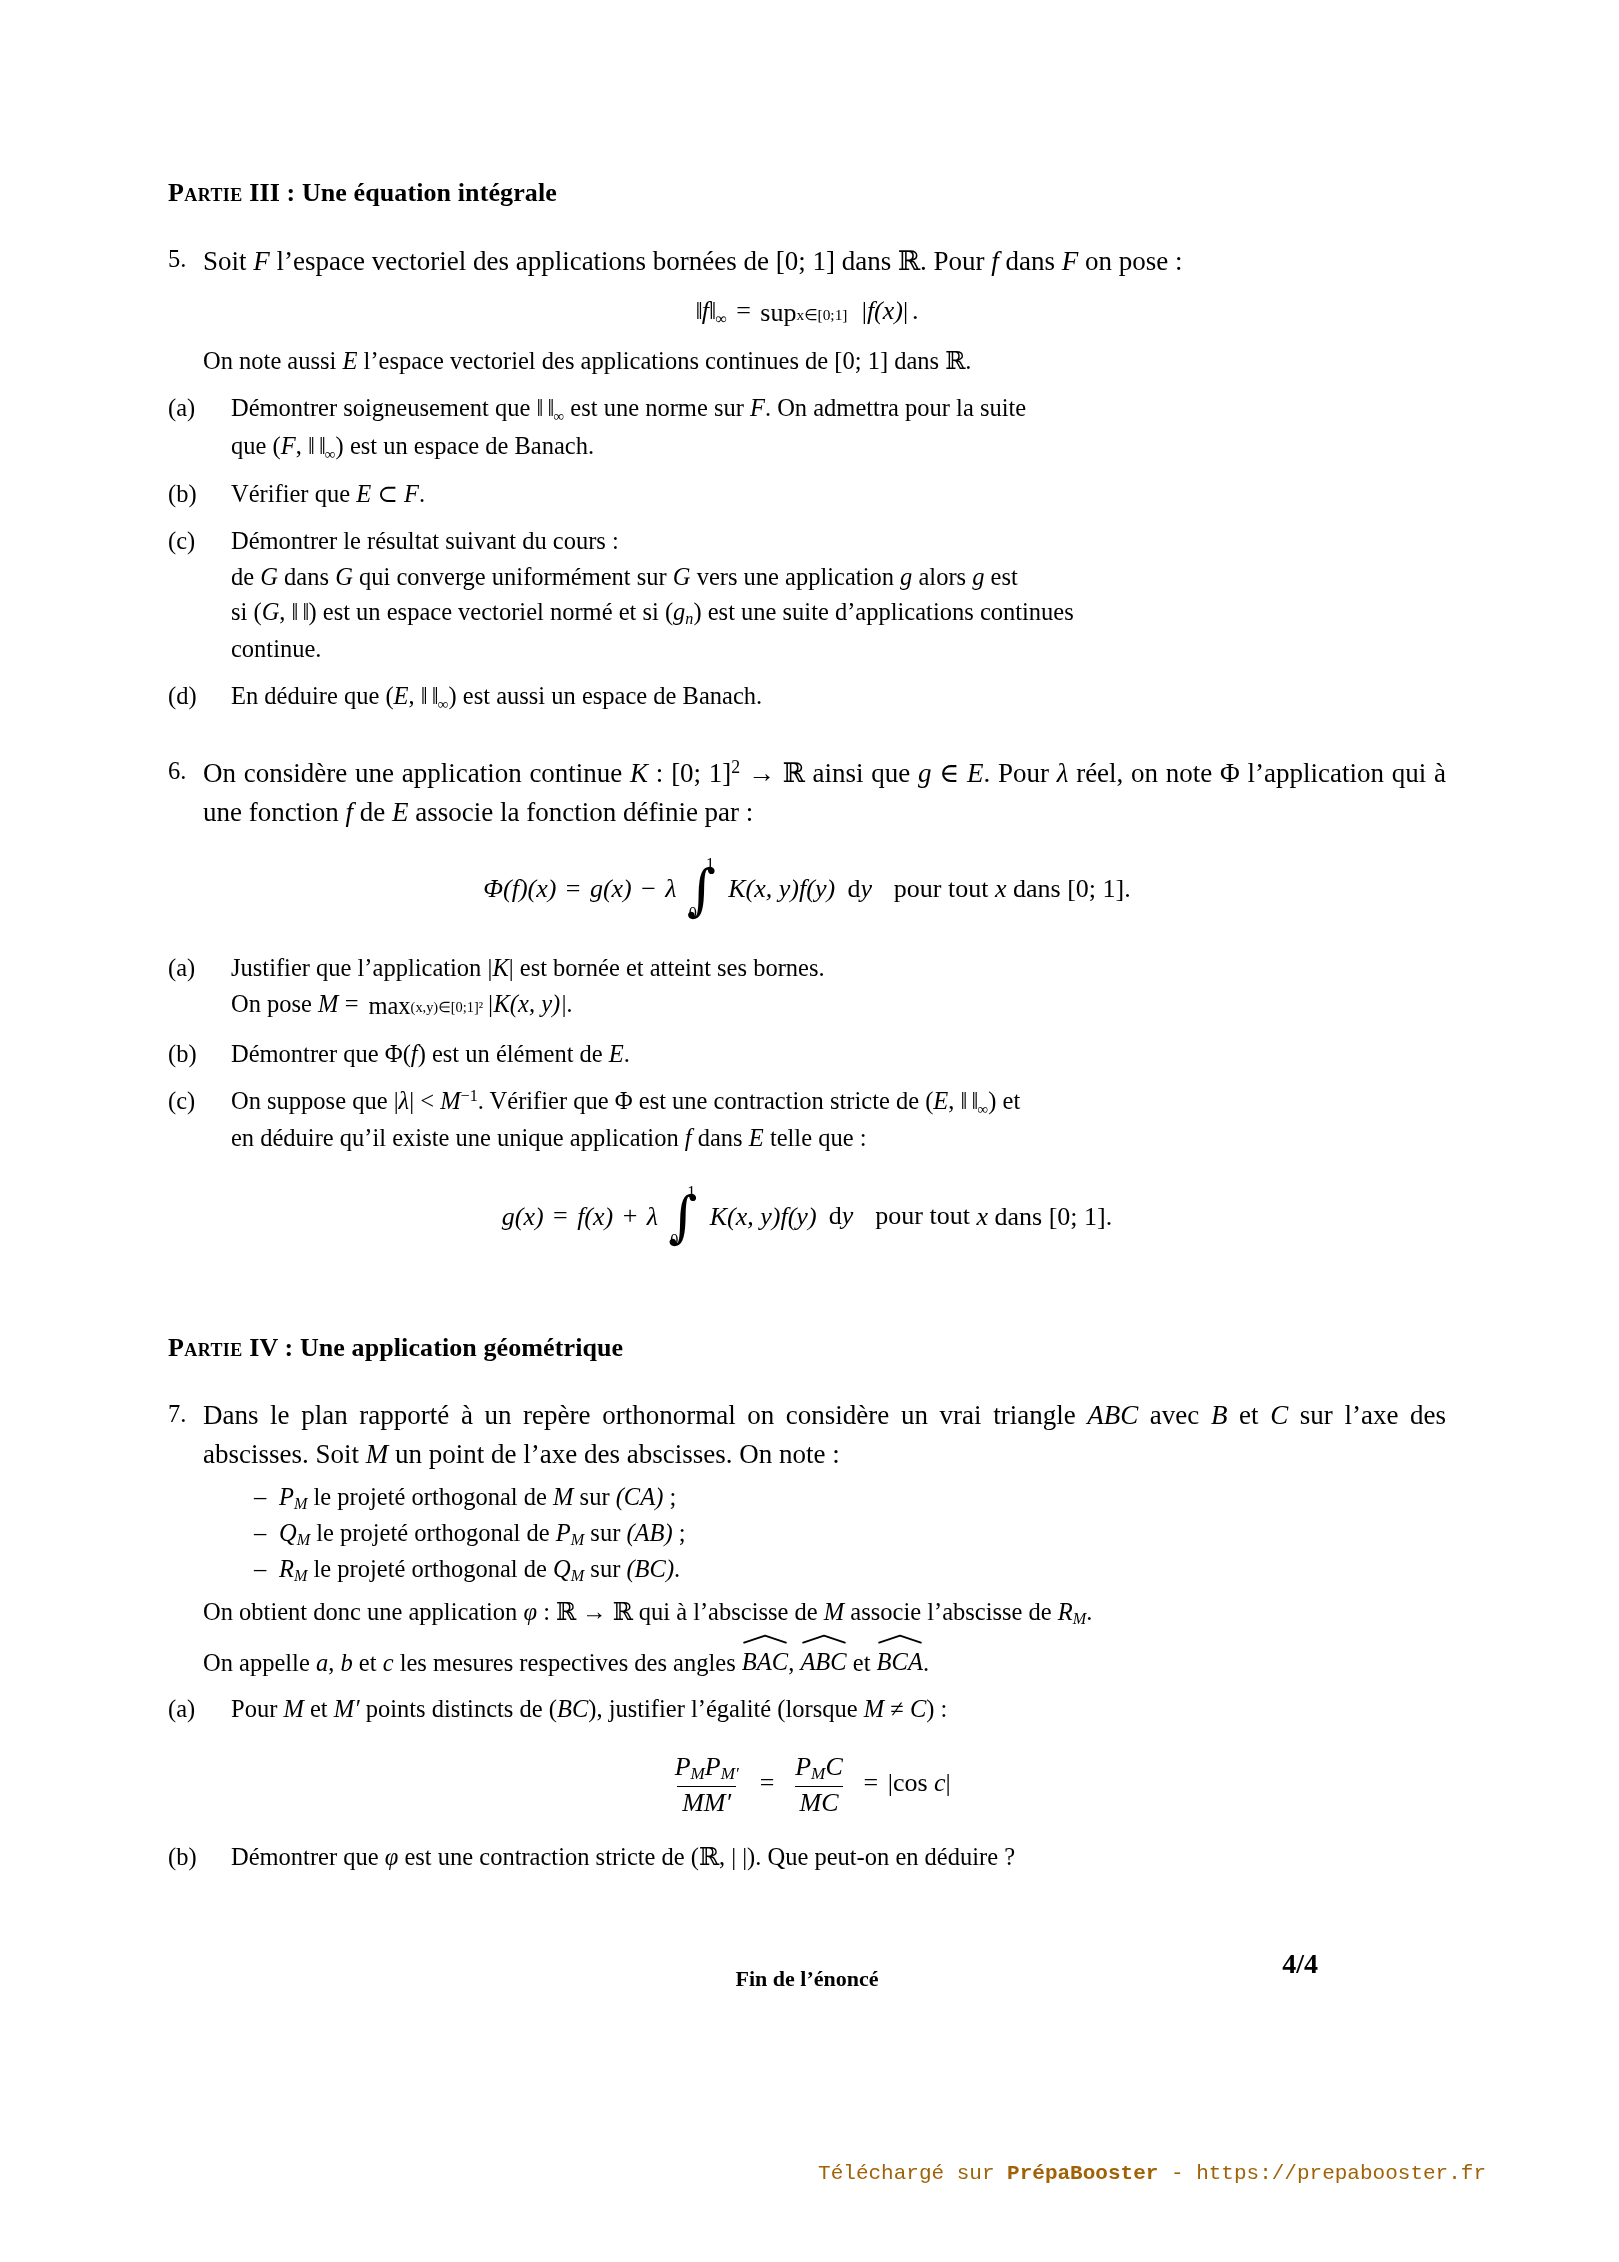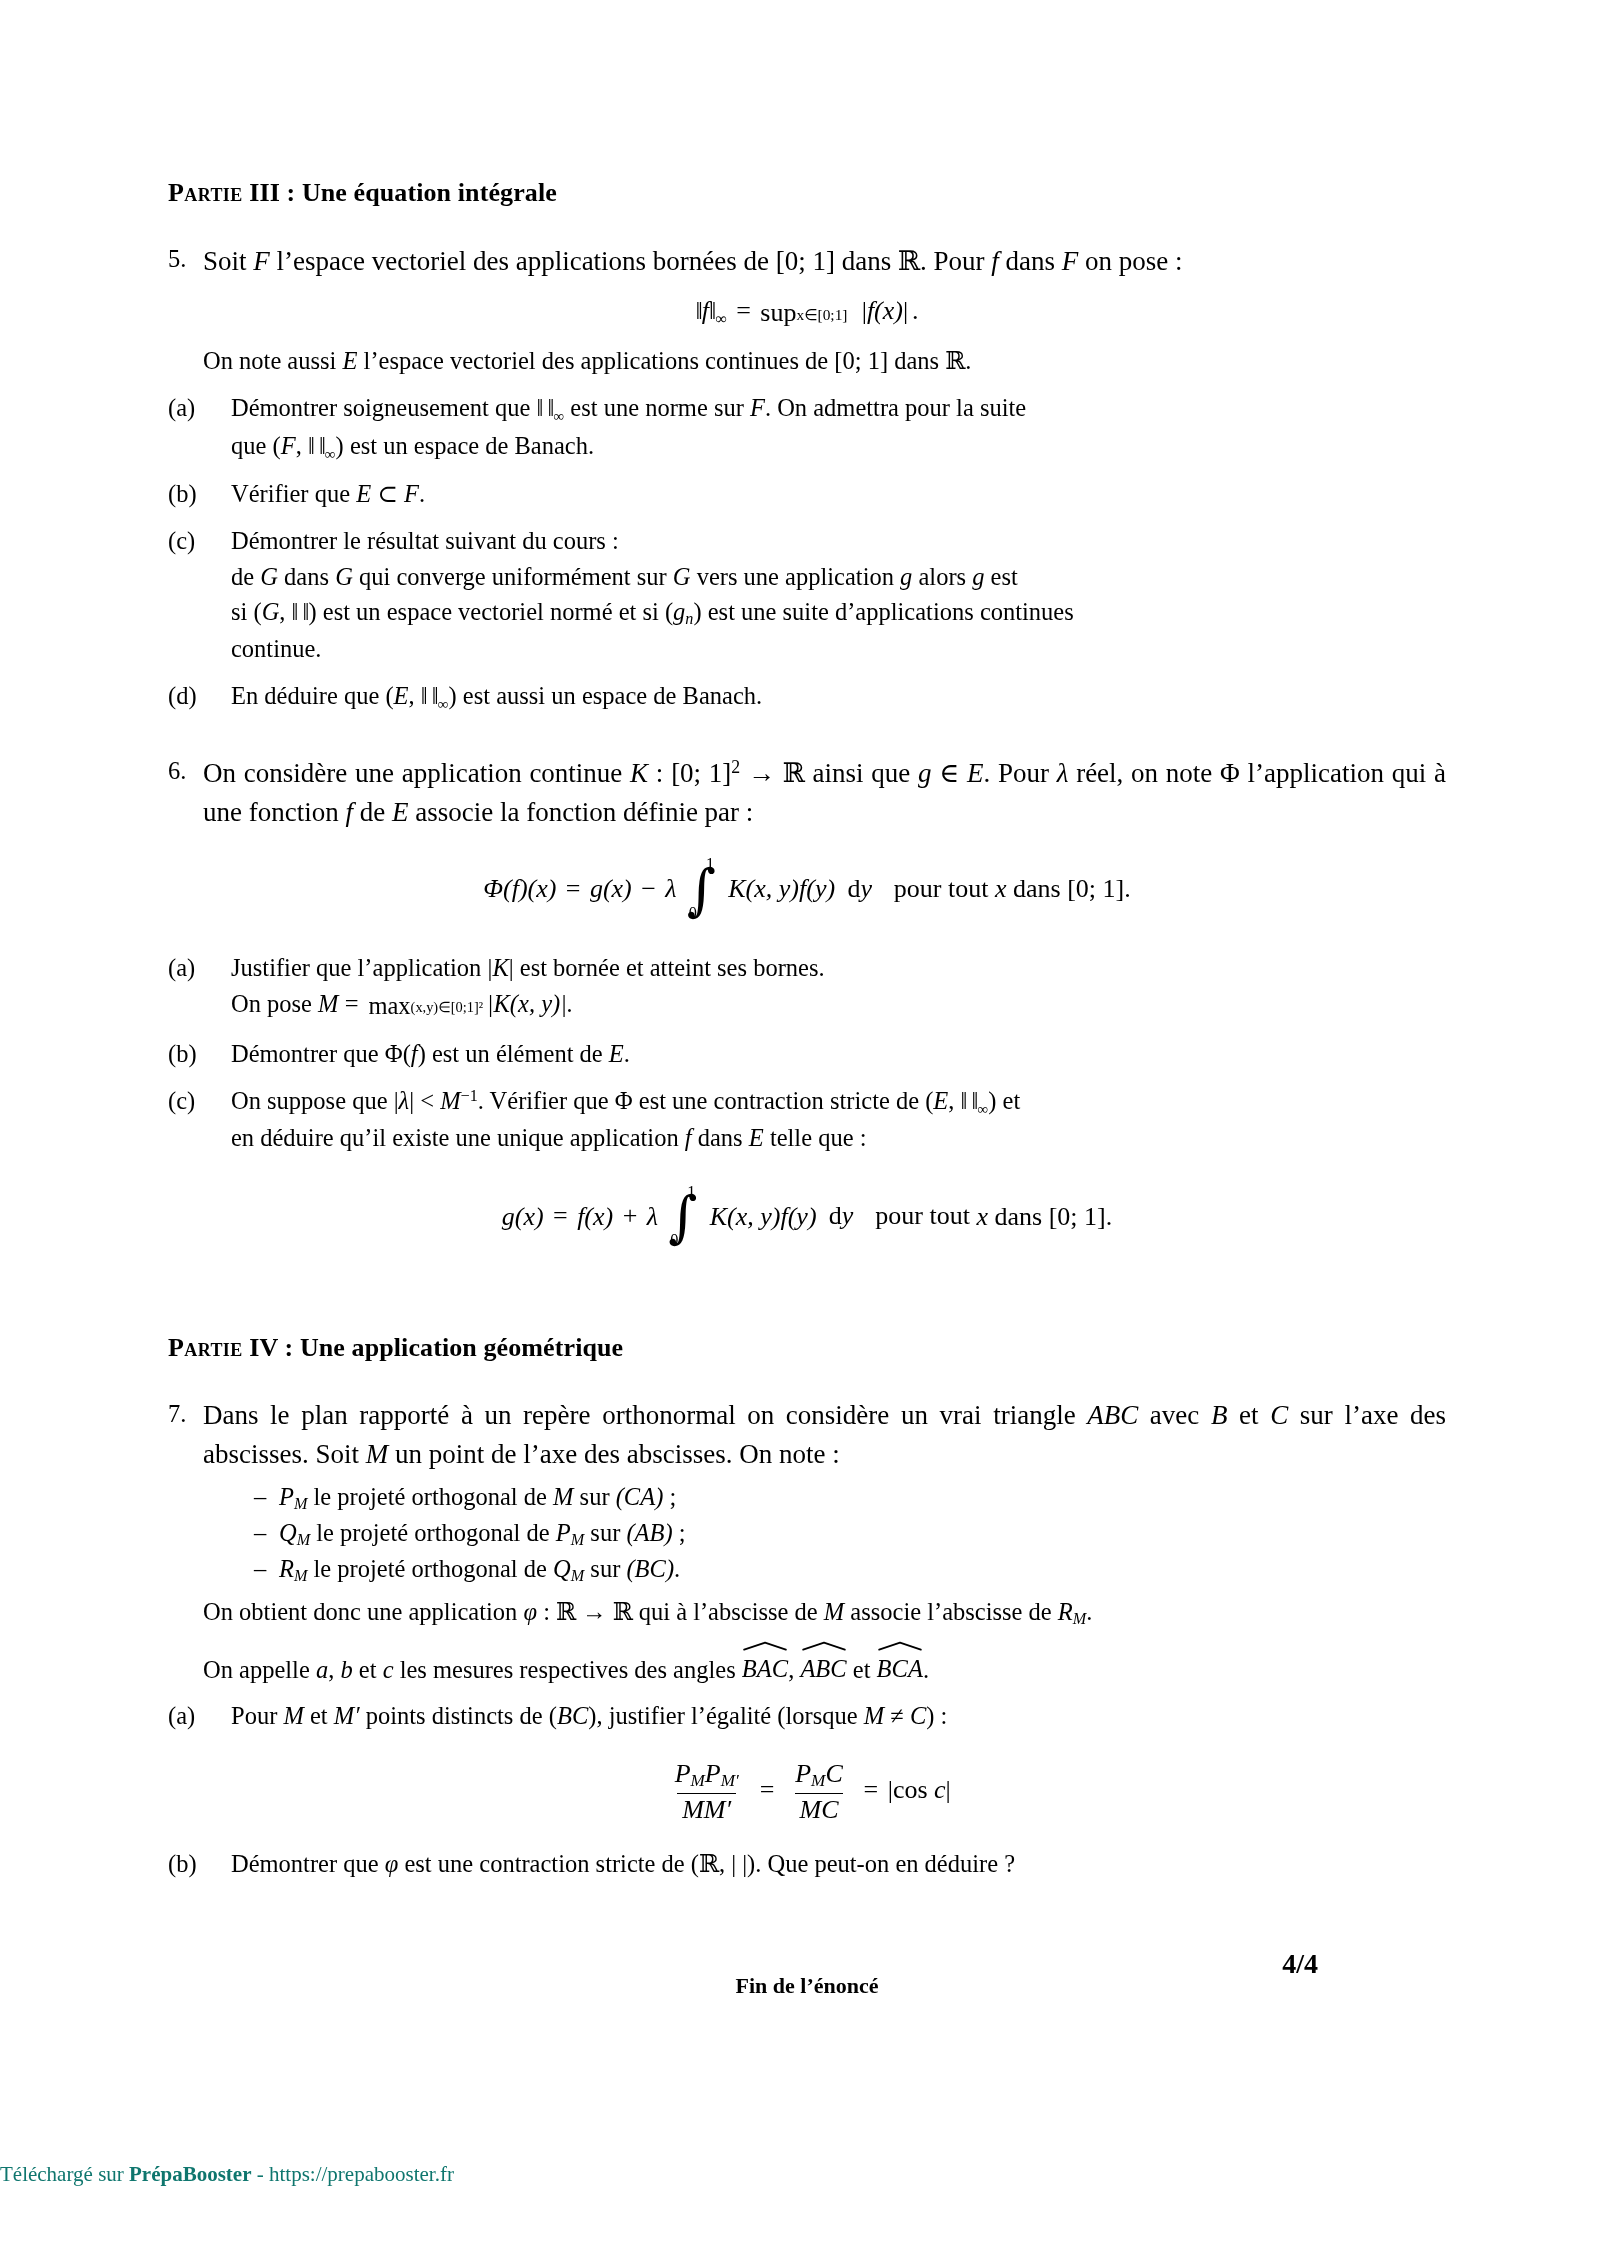--- a/index.html
+++ b/index.html
@@ -199,24 +199,24 @@
     right: 168px;
     top: 1948px;
     font-size: 28px;
     font-weight: bold;
   }
   .footer {
     position: absolute;
     left: 0;
     top: 2162px;
     width: 100%;
-    text-align: left;
-    font-family: Liberation Serif, serif;
+    text-align: right;
+    font-family: Liberation Mono, monospace;
     font-size: 21px;
-    color: #0f766e;
+    color: #a16207;
   }
   .footer .brand { font-weight: bold; }
   .gap-lg { height: 38px; }
 </style>
 </head>
 <body>
 
 <div class="page">
   <div class="content">
 
@@ -382,21 +382,21 @@
       <div class="dashitem">
         <span class="dash">–</span>
         <span><span class="mi">R</span><sub>M</sub><span> le projeté orthogonal de </span><span class="mi">Q</span><sub>M</sub><span> sur </span><span class="mi">(BC)</span><span>.</span></span>
       </div>
     </div>
 
     <div class="para indent-1" style="margin-top:5.8px">
       <span>On obtient donc une application </span><span class="mi">φ</span><span> : </span><span class="bbR"></span><span> → </span><span class="bbR"></span><span> qui à l’abscisse de </span><span class="mi">M</span><span> associe l’abscisse de </span><span class="mi">R</span><sub>M</sub><span>.</span>
     </div>
 
-    <div class="para indent-1" style="margin-top:18px">
+    <div class="para indent-1" style="margin-top:11px">
       <span>On appelle </span><span class="mi">a</span><span>, </span><span class="mi">b</span><span> et </span><span class="mi">c</span><span> les mesures respectives des angles </span><span class="angle"><svg class="arc" width="58" height="11.5" viewBox="0 0 60 12">
             <path d="M3 11 L30 2 L57 11" stroke="#000" stroke-width="2.4" fill="none" stroke-linecap="round" stroke-linejoin="round"></path>
           </svg><span>BAC</span></span><span>, </span><span class="angle"><svg class="arc" width="58" height="11.5" viewBox="0 0 60 12">
             <path d="M3 11 L30 2 L57 11" stroke="#000" stroke-width="2.4" fill="none" stroke-linecap="round" stroke-linejoin="round"></path>
           </svg><span>ABC</span></span><span> et </span><span class="angle"><svg class="arc" width="58" height="11.5" viewBox="0 0 60 12">
             <path d="M3 11 L30 2 L57 11" stroke="#000" stroke-width="2.4" fill="none" stroke-linecap="round" stroke-linejoin="round"></path>
           </svg><span>BCA</span></span><span>.</span>
     </div>
 
     <div class="sublist indent-1">

